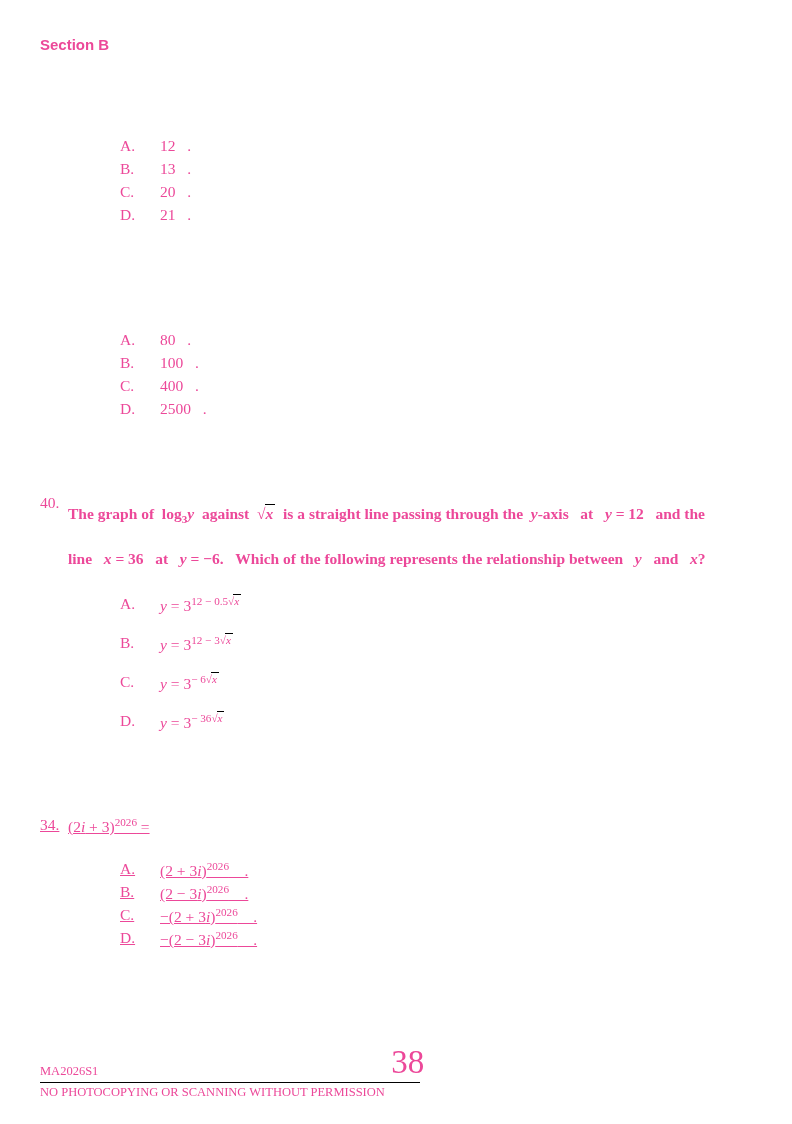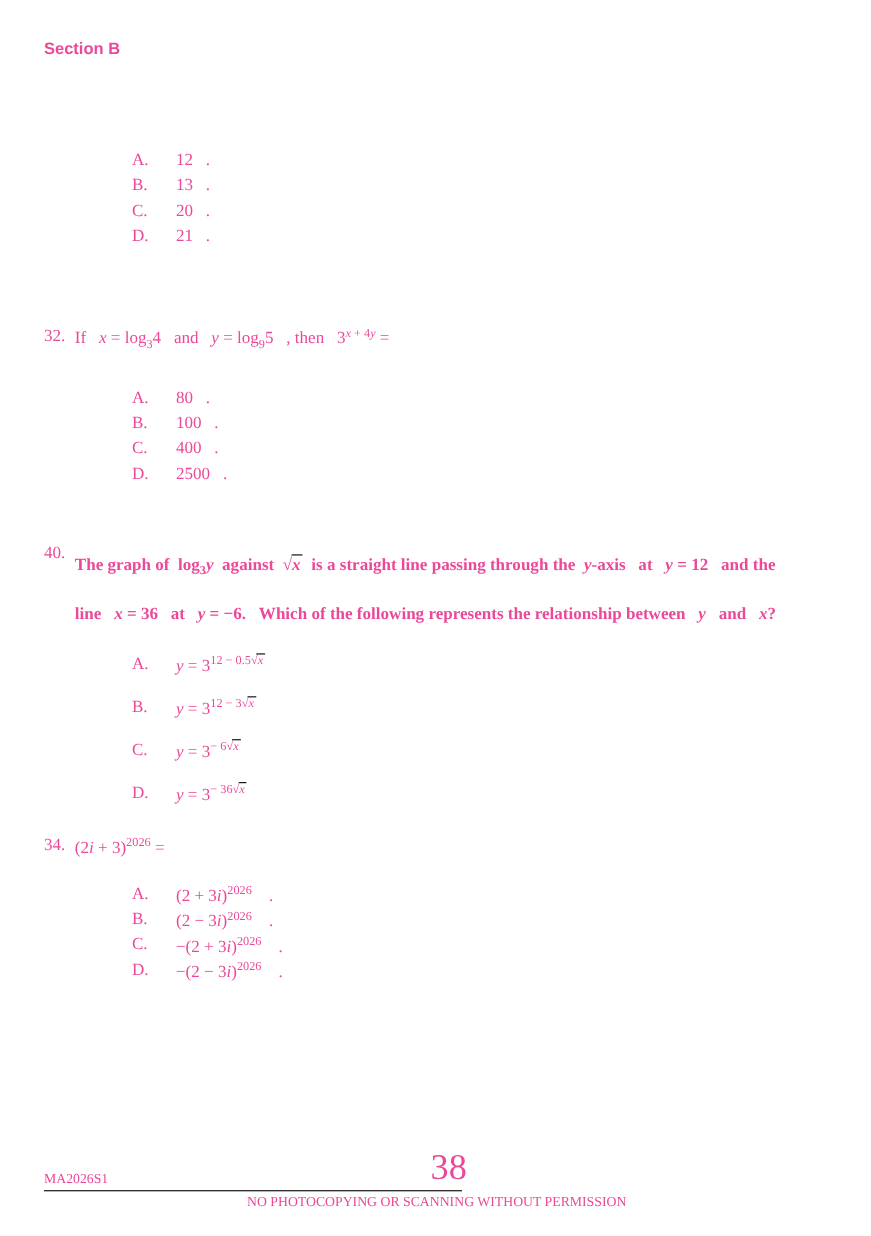--- a/index.html
+++ b/index.html
@@ -20,42 +20,42 @@
     left: 40px;
     font-family: "Liberation Sans", "DejaVu Sans", sans-serif;
     font-weight: bold;
     font-size: 15px;
     margin: 0;
   }
   .question { position: absolute; left: 40px; width: 714px; }
   .q31 { top: 107px; }
   .q32 { top: 297px; }
   .q33 { top: 494px; }
-  .q34 { top: 760px; }
+  .q34 { top: 816px; text-decoration: underline; }
   .q-line { display: flex; }
   .q-num { width: 28px; flex: none; }
   .q-prompt { flex: 1; }
   .q-prompt.spread { line-height: 40px; font-weight: bold; }
   .options { margin-left: 80px; }
   .q31 .options { margin-top: 30px; }
   .q32 .options { margin-top: 34px; }
   .q33 .options { margin-top: 16px; }
   .q34 .options { margin-top: 24px; }
   .option { display: flex; height: 23px; align-items: flex-start; }
   .options.wide .option { height: 39px; }
   .opt-label { width: 40px; flex: none; }
   sup { font-size: 72%; }
   sub { font-size: 72%; }
   .rad { border-top: 1px solid #000; padding: 0 2px 0 1px; margin-left: -1px; }
   .footer { position: absolute; left: 40px; top: 1046px; width: 714px; }
   .footer-row { display: flex; align-items: flex-end; }
   .footer-code { font-size: 12.5px; }
   .footer-pagenum { font-size: 33px; margin-left: 293px; line-height: 1; }
   .footer-rule { width: 380px; border-top: 1px solid #000; margin-top: 3px; }
-  .footer-notice { font-size: 12.5px; margin-top: 2px; text-align: center; }
+  .footer-notice { font-size: 12.5px; margin-top: 2px; }
 </style>
 </head>
 <body>
 
 <div class="page">
 
   <h1 class="section-title">Section B</h1>
 
   <div class="question q31">
     <div class="options">
@@ -72,24 +72,20 @@
         <span class="opt-text">20&nbsp;&nbsp;&nbsp;.</span>
       </div>
       <div class="option">
         <span class="opt-label">D.</span>
         <span class="opt-text">21&nbsp;&nbsp;&nbsp;.</span>
       </div>
     </div>
   </div>
 
   <div class="question q32">
-    <div class="q-line">
-      <span class="q-num">32.</span>
-      <span class="q-prompt">If &nbsp;&nbsp;<i>x</i> = log<sub>3</sub>4 &nbsp;&nbsp;and &nbsp;&nbsp;<i>y</i> = log<sub>9</sub>5&nbsp;&nbsp; , then &nbsp;&nbsp;3<sup><i>x</i> + 4<i>y</i></sup> =</span>
-    </div>
     <div class="options">
       <div class="option">
         <span class="opt-label">A.</span>
         <span class="opt-text">80&nbsp;&nbsp;&nbsp;.</span>
       </div>
       <div class="option">
         <span class="opt-label">B.</span>
         <span class="opt-text">100&nbsp;&nbsp;&nbsp;.</span>
       </div>
       <div class="option">

